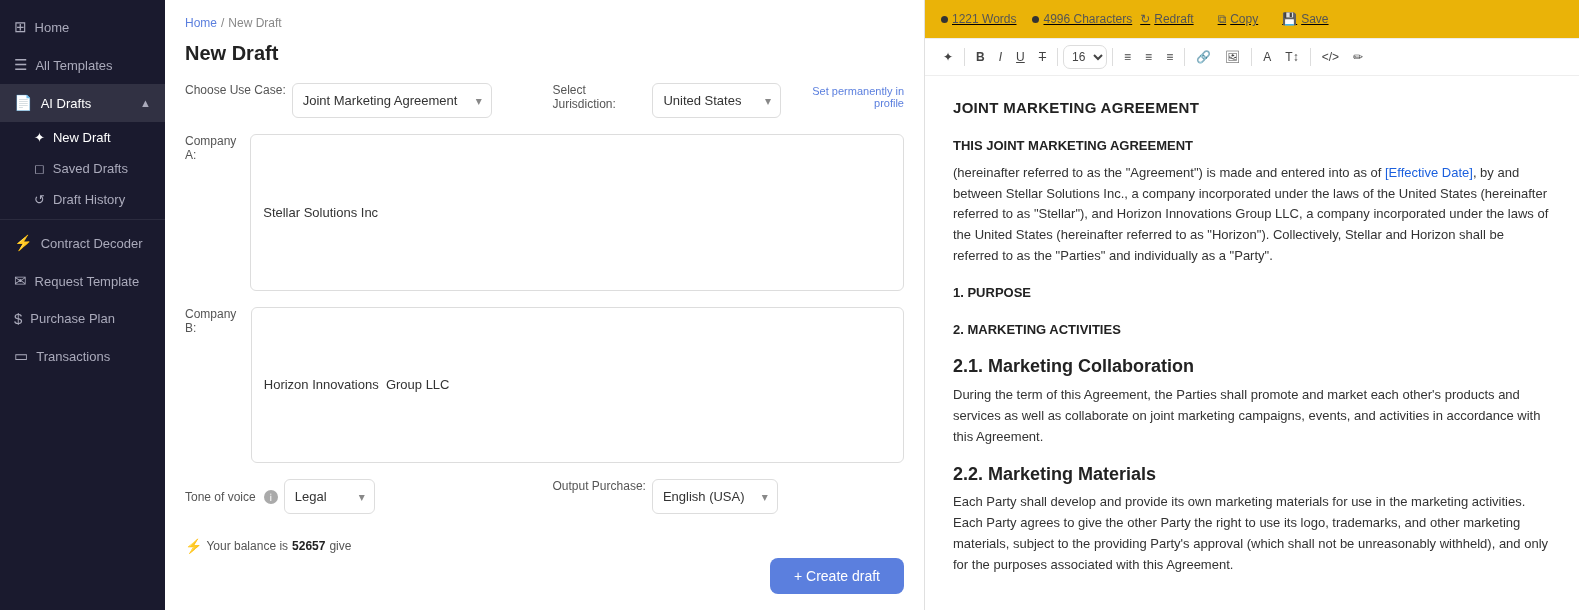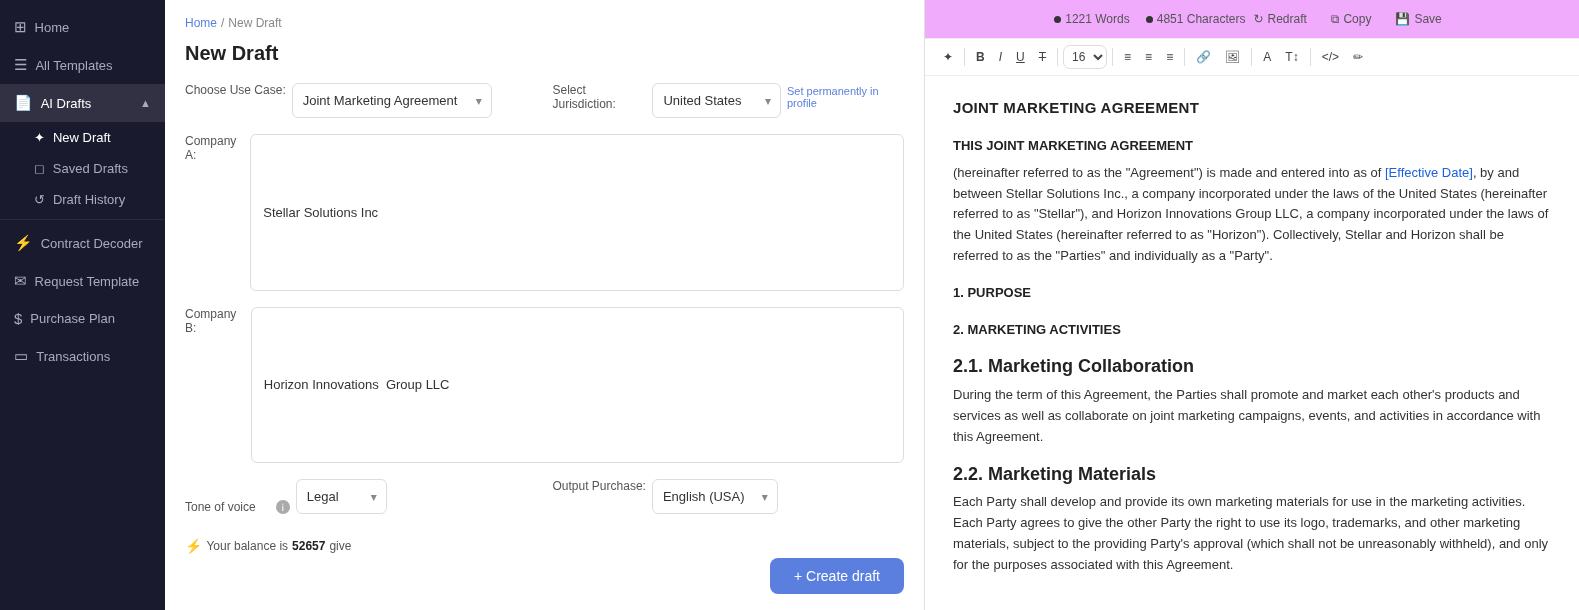--- a/index.html
+++ b/index.html
@@ -34,31 +34,31 @@
 
     .form-row { display: flex; gap: 16px; margin-bottom: 16px; }
     .form-group { display: flex; gap: 6px; flex: 1; }
     .form-label { font-size: 12px; color: #555; font-weight: 500; }
     .select-wrapper { position: relative; }
     .select-wrapper select { width: 100%; border: 1px solid #ddd; border-radius: 6px; padding: 9px 32px 9px 10px; font-size: 13px; color: #333; background: #fff; appearance: none; cursor: pointer; }
     .select-wrapper::after { content: '▾'; position: absolute; right: 10px; top: 50%; transform: translateY(-50%); pointer-events: none; color: #888; font-size: 12px; }
 
     .form-input { border: 1px solid #ddd; border-radius: 6px; padding: 9px 12px; font-size: 13px; color: #333; background: #fff; width: 100%; }
 
-    .profile-link { font-size: 11px; color: #5b7fde; margin-top: 2px; }
+    .profile-link { font-size: 11px; color: #5b7fde; margin-top: 2px; text-align: right; }
 
     .balance-text { font-size: 12px; color: #555; margin-top: 8px; display: flex; align-items: center; gap: 4px; }
     .balance-text .flash { color: #f5a623; font-size: 14px; }
     .balance-text strong { color: #222; }
 
     .create-btn { background: #5b7fde; color: #fff; border: none; border-radius: 8px; padding: 10px 24px; font-size: 14px; font-weight: 500; cursor: pointer; display: flex; align-items: center; gap: 6px; align-self: flex-end; margin-top: 4px; }
 
     
     .right-panel { flex: 1; background: #fff; display: flex; flex-direction: column; overflow: hidden; }
-    .doc-topbar { display: flex; align-items: center; justify-content: center; padding: 8px 16px; border-bottom: 1px solid #eee; background: #f0abfc; }
+    .doc-topbar { display: flex; align-items: center; justify-content: flex-start; padding: 8px 16px; border-bottom: 1px solid #eee; background: #eab308; text-decoration: underline; }
     .doc-stats { display: flex; gap: 16px; font-size: 12px; color: #555; }
     .doc-stat { display: flex; align-items: center; gap: 4px; }
     .doc-stat .dot { width: 7px; height: 7px; background: #333; border-radius: 50%; }
     .doc-actions { display: flex; gap: 8px; }
     .doc-action-btn { background: none; border: none; cursor: pointer; font-size: 12px; color: #555; display: flex; align-items: center; gap: 4px; padding: 4px 8px; border-radius: 4px; }
 
     
     .editor-toolbar { display: flex; align-items: center; gap: 2px; padding: 6px 12px; border-bottom: 1px solid #eee; background: #fff; flex-wrap: wrap; }
     .toolbar-btn { background: none; border: none; cursor: pointer; padding: 4px 6px; border-radius: 3px; font-size: 12px; color: #444; }
     .toolbar-separator { width: 1px; height: 18px; background: #ddd; margin: 0 3px; }
@@ -178,21 +178,21 @@
         <input type="text" class="form-input" value="Stellar Solutions Inc" placeholder="Stellar Solutions Inc" style="">
       </div>
 
       <div class="form-group" style="margin-bottom:16px;">
         <label class="form-label">Company B:</label>
         <input type="text" class="form-input" value="Horizon Innovations  Group LLC" placeholder="Horizon Innovations  Group LLC" style="">
       </div>
 
       <div class="form-row">
         <div class="form-group">
-          <label class="form-label" style="display:flex;align-items:flex-end;gap:20px;">
+          <label class="form-label" style="display:flex;align-items:center;gap:8px;">
             <span>Tone of voice</span>
             <span style="width:14px;height:14px;background:#aaa;color:#fff;border-radius:50%;font-size:10px;display:inline-flex;align-items:center;justify-content:center;">ℹ</span>
           </label>
           <div class="select-wrapper">
             <select>
               <option>Legal</option>
               <option>Formal</option>
               <option>Friendly</option>
               <option>Plain</option>
             </select>
@@ -224,21 +224,21 @@
     <div class="right-panel">
 
       <div class="doc-topbar">
         <div class="doc-stats">
           <div class="doc-stat">
             <span class="dot"></span>
             <span>1221 Words</span>
           </div>
           <div class="doc-stat">
             <span class="dot"></span>
-            <span>4851 Characters</span>
+            <span>4996 Characters</span>
           </div>
         </div>
         <div class="doc-actions">
           <button class="doc-action-btn">
             <span>↻</span>
             <span>Redraft</span>
           </button>
           <button class="doc-action-btn">
             <span>⧉</span>
             <span>Copy</span>

